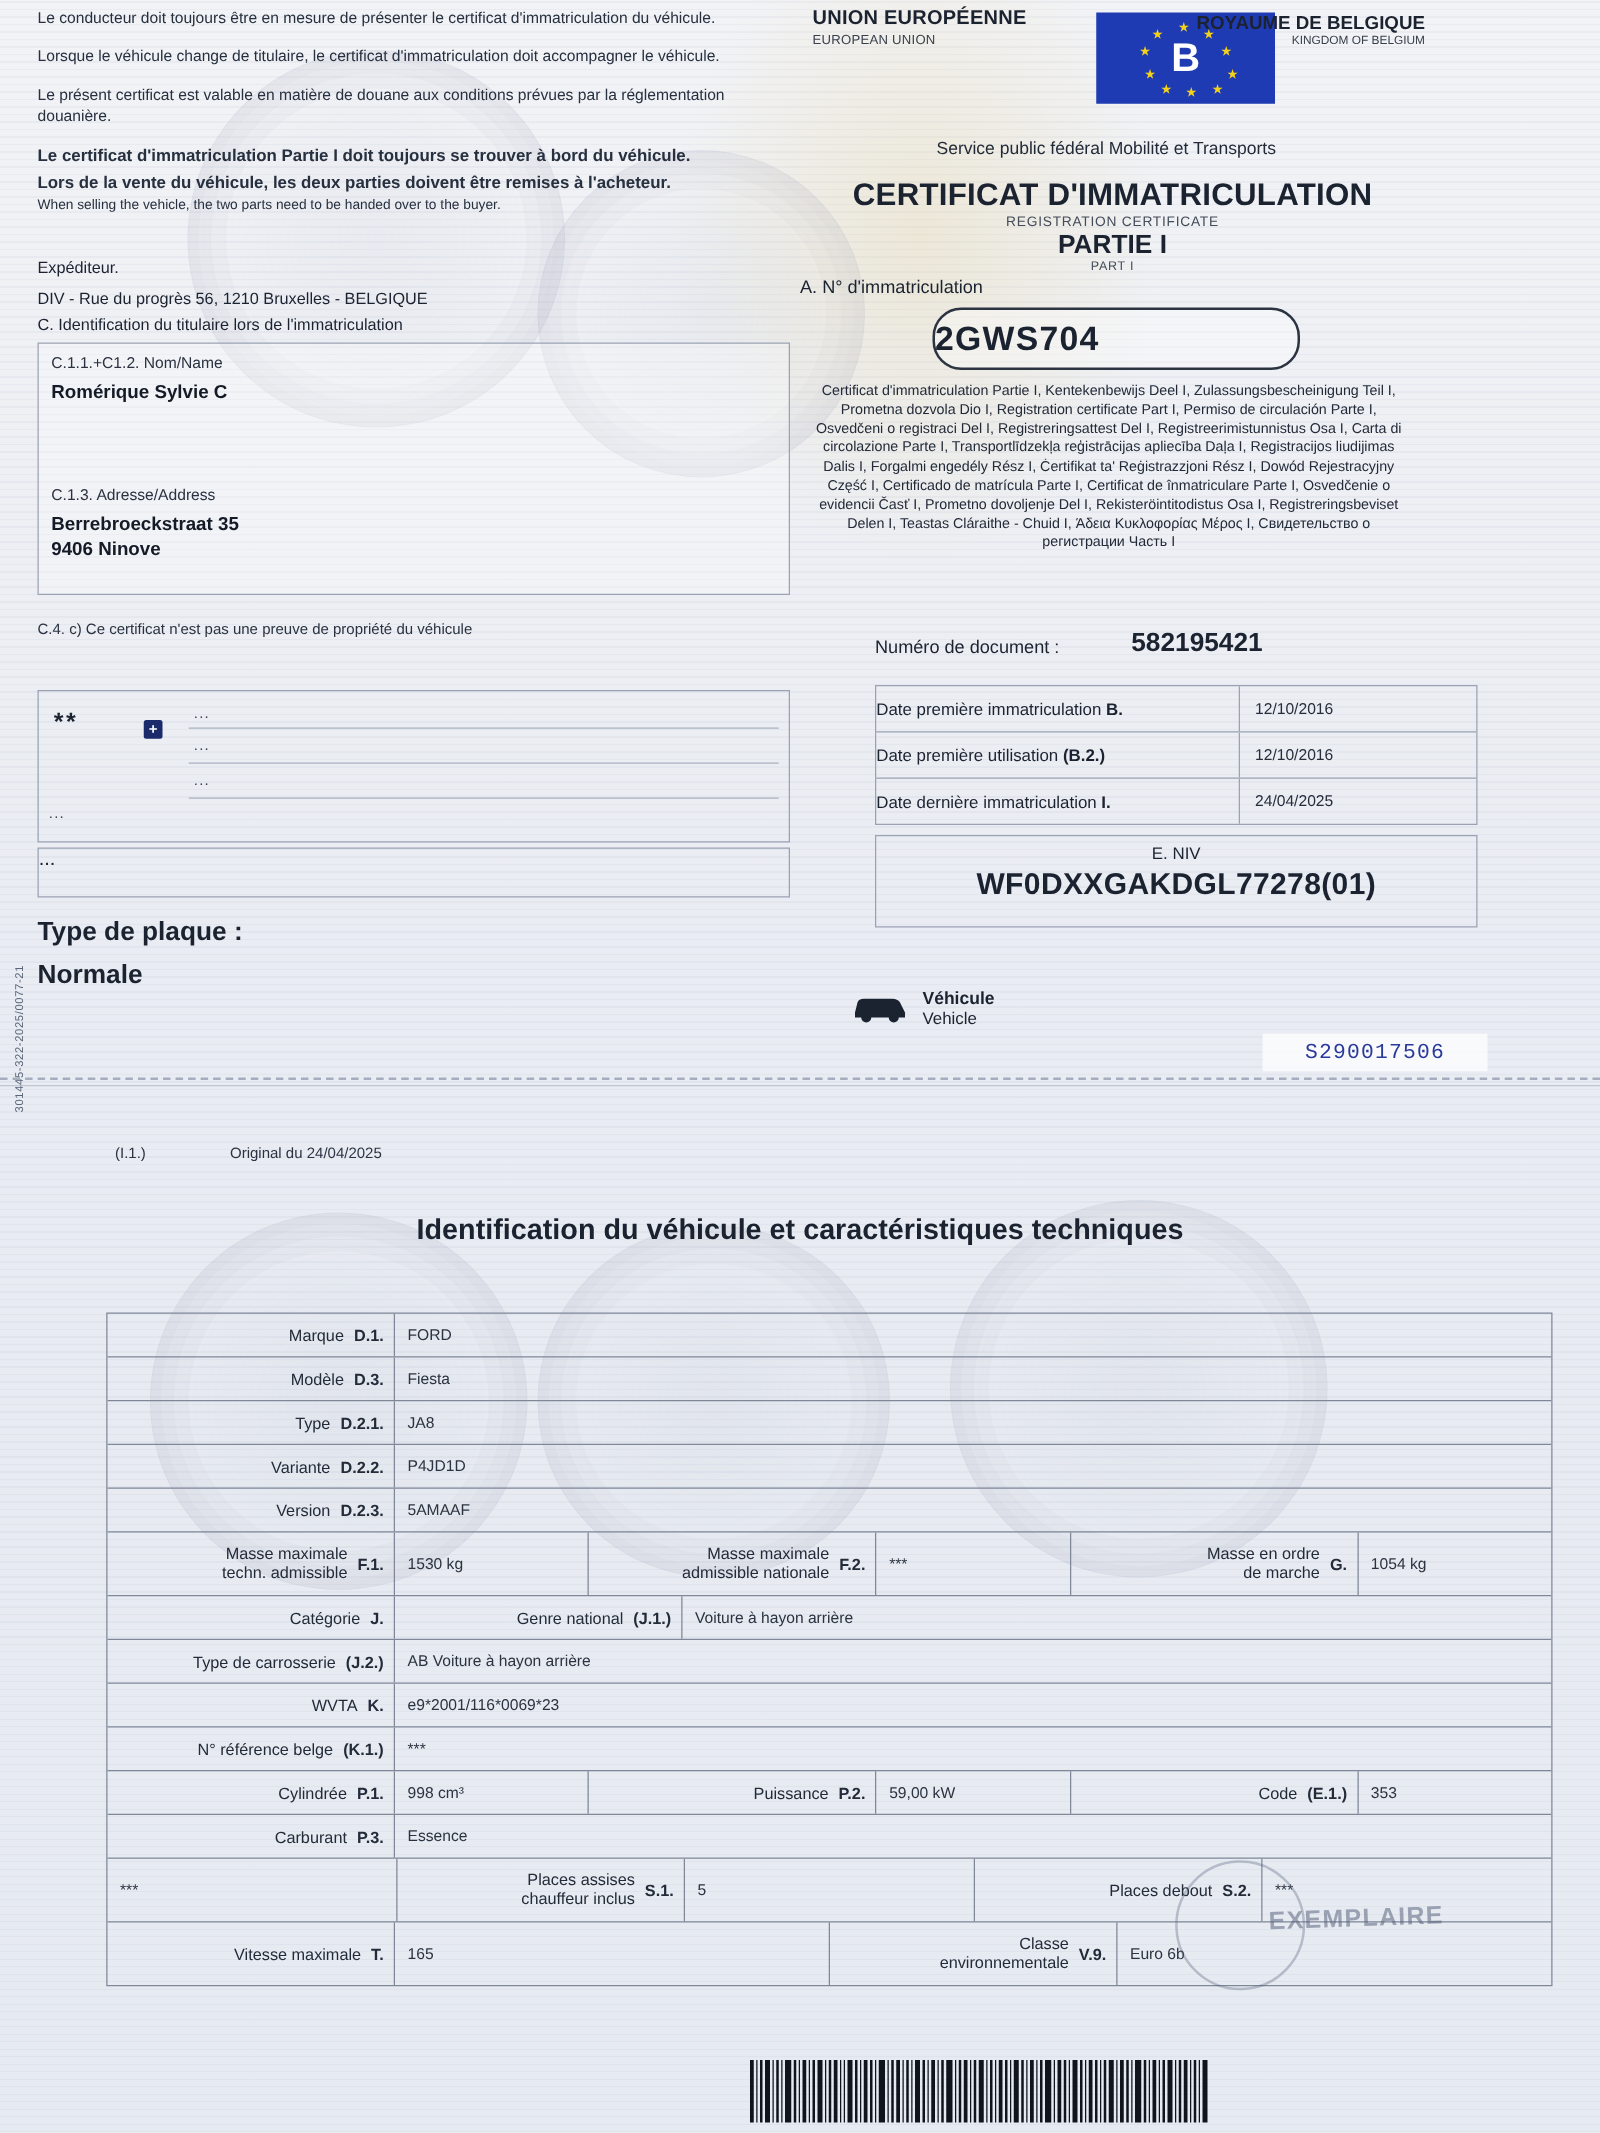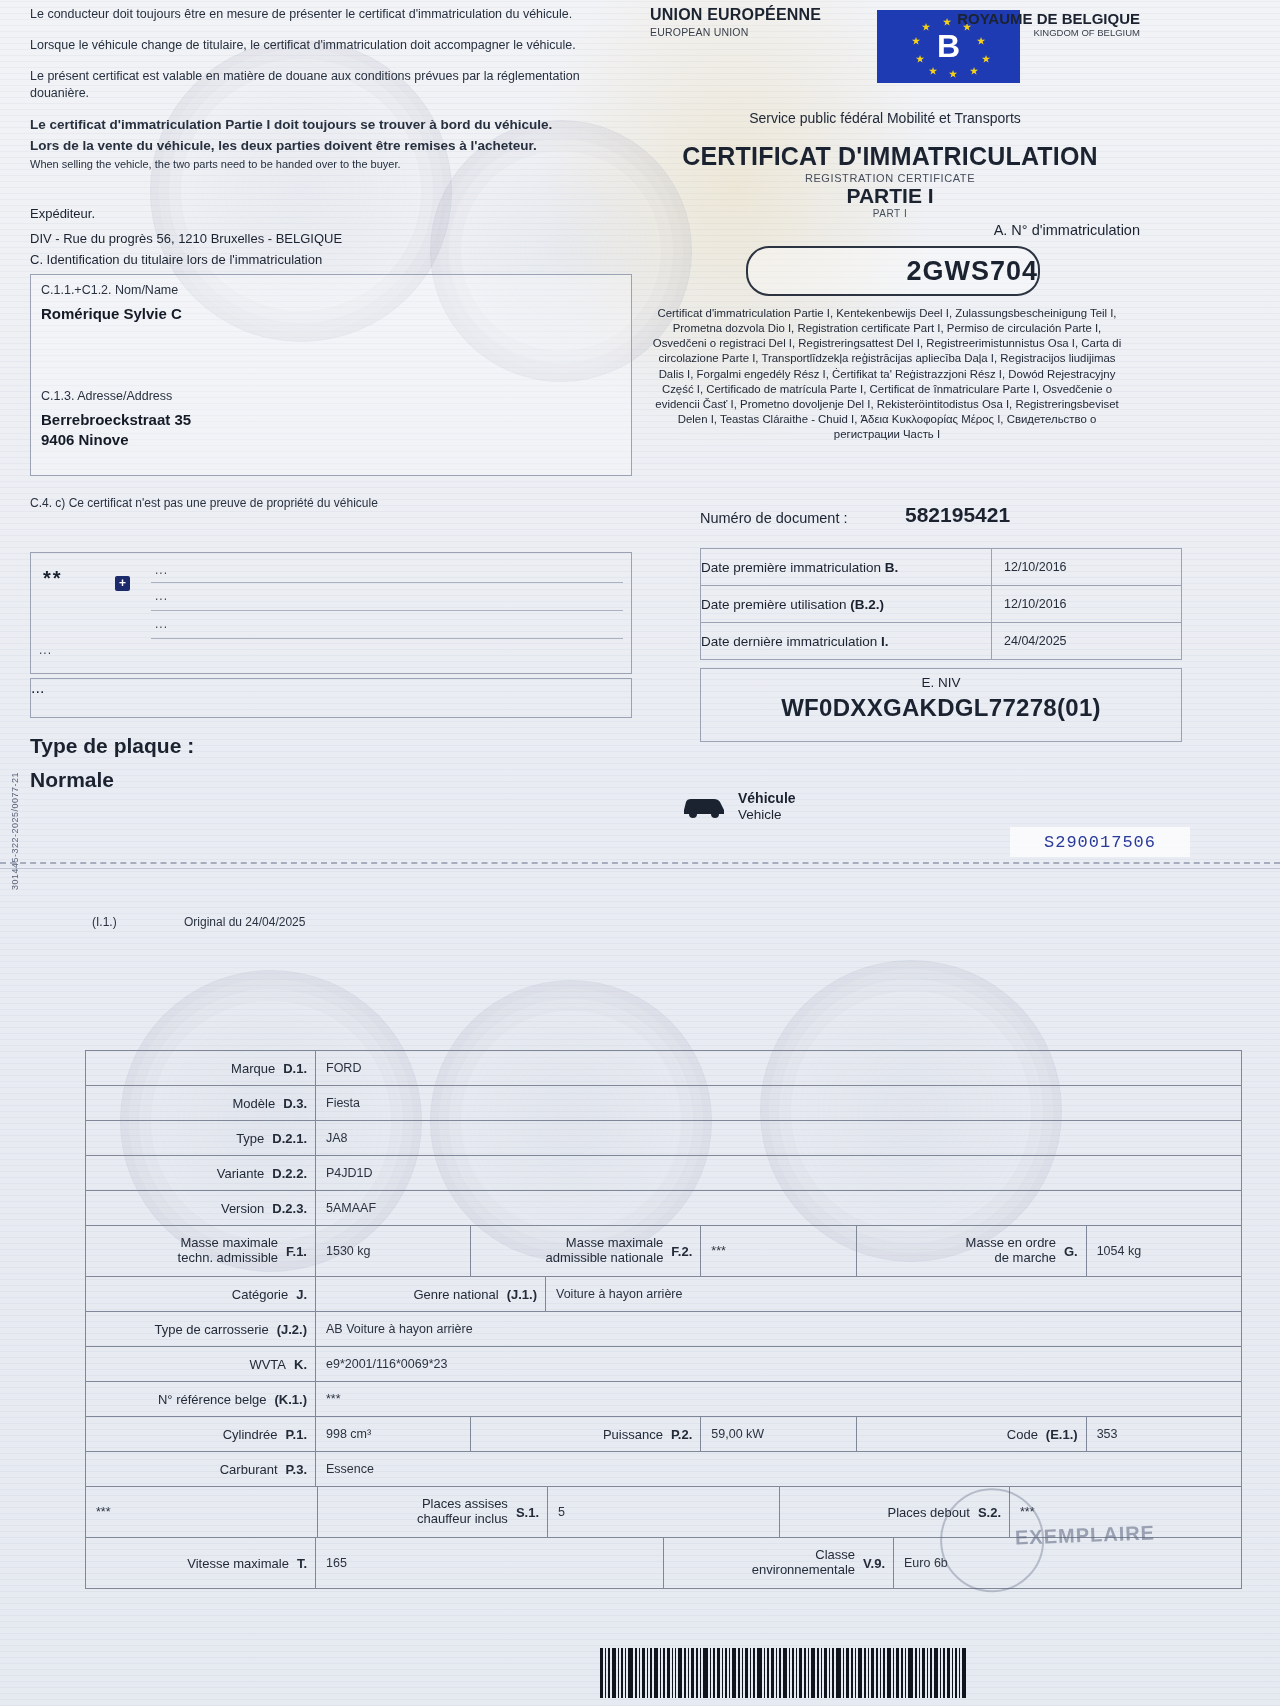--- a/index.html
+++ b/index.html
@@ -80,26 +80,26 @@
   .flag .stars i{position:absolute;color:#f5d218;font-size:9px;line-height:9px;font-style:normal;}
   .be{position:absolute;right:140px;top:10px;text-align:right;}
   .be .t{font-size:15px;font-weight:bold;}
   .be .s{font-size:9.5px;color:#39404d;}
 
   .service{position:absolute;left:650px;top:110px;width:470px;text-align:center;font-size:14px;color:#222a38;}
   .title1{position:absolute;left:640px;top:142px;width:500px;text-align:center;font-size:25px;font-weight:bold;letter-spacing:.2px;}
   .title2{position:absolute;left:640px;top:172px;width:500px;text-align:center;font-size:11px;color:#444c5a;letter-spacing:.6px;}
   .title3{position:absolute;left:640px;top:184px;width:500px;text-align:center;font-size:21px;font-weight:bold;}
   .title4{position:absolute;left:640px;top:208px;width:500px;text-align:center;font-size:10px;color:#444c5a;letter-spacing:.6px;}
-  .alabel{position:absolute;left:640px;top:222px;width:500px;text-align:right;font-size:14.5px;}
+  .alabel{position:absolute;left:640px;top:222px;width:500px;text-align:left;font-size:14.5px;}
 
   .platebox{
     position:absolute;left:746px;top:246px;width:290px;height:46px;
     border:2px solid #2c3442;border-radius:23px;background:rgba(255,255,255,.35);
-    display:flex;align-items:center;justify-content:flex-end;
+    display:flex;align-items:center;justify-content:flex-start;
   }
   .platebox span{font-size:27px;font-weight:bold;letter-spacing:1px;}
 
   .langs{position:absolute;left:652px;top:306px;width:470px;text-align:center;font-size:11.4px;line-height:1.33;color:#222a38;}
 
   .docnum{position:absolute;left:700px;top:510px;font-size:14.5px;}
   .docnumv{position:absolute;left:905px;top:503px;font-size:21px;font-weight:bold;}
 
   .dates{position:absolute;left:700px;top:548px;width:480px;border:1px solid #9aa2b3;}
   .dates .r{display:flex;height:36px;border-bottom:1px solid #9aa2b3;align-items:center;}
@@ -305,20 +305,21 @@
   </div>
   <div class="serial">S290017506</div>
 
   <div class="perf"></div>
   <div class="perf2"></div>
 
   <div class="side">301445-322-2025/0077-21</div>
   <div class="orig1">(I.1.)</div>
   <div class="orig2">Original du 24/04/2025</div>
 
+  <div class="sechead">Identification du véhicule et caractéristiques techniques</div>
 
   <div class="tbl">
 
     <div class="row">
       <div class="lab">
         <span>Marque</span>
         <span class="code">D.1.</span>
       </div>
       <div class="val">FORD</div>
     </div>

